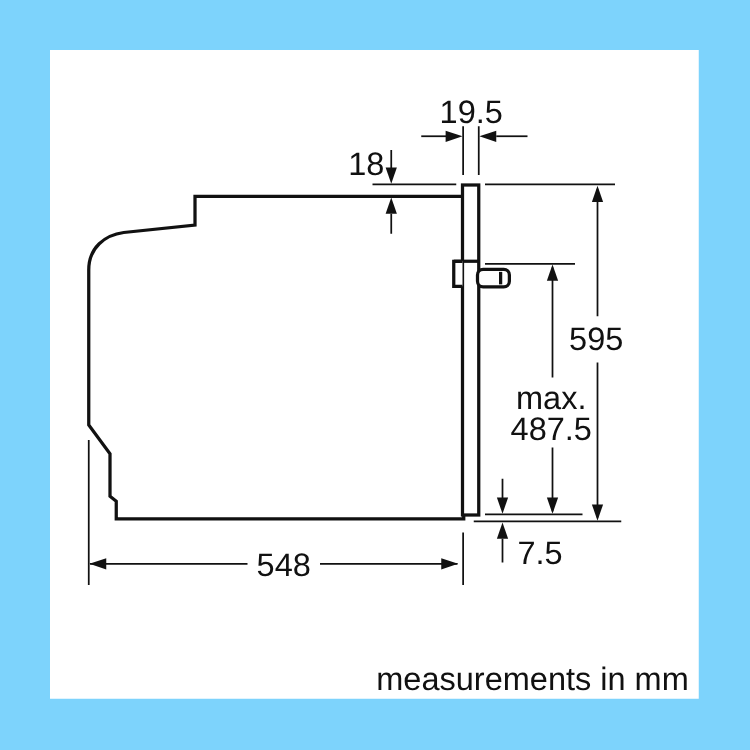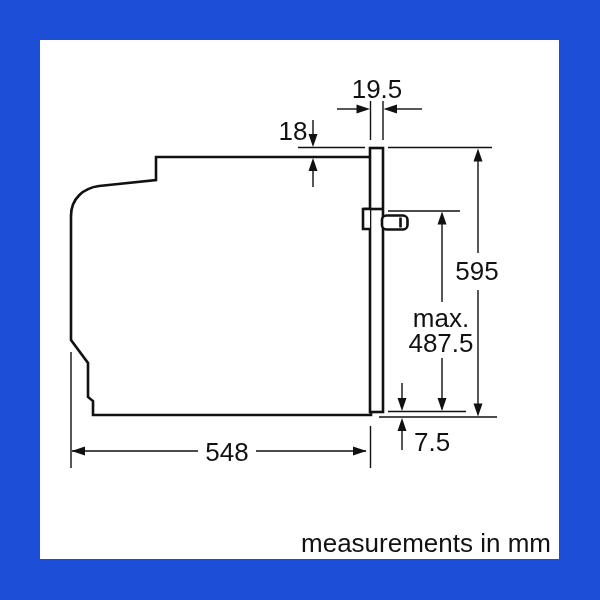--- a/index.html
+++ b/index.html
@@ -8,21 +8,21 @@
     width: 600px;
     height: 600px;
     overflow: hidden;
     background: #f4f4f4;
     font-family: "Liberation Sans", sans-serif;
   }
   .stage {
     position: relative;
     width: 600px;
     height: 600px;
-    background: #1d4ed8;
+    background: #7dd3fc;
   }
   .canvas {
     position: absolute;
     left: 40px;
     top: 40px;
     width: 519px;
     height: 519px;
     background: #ffffff;
   }
   svg { position: absolute; left: 0; top: 0; }

